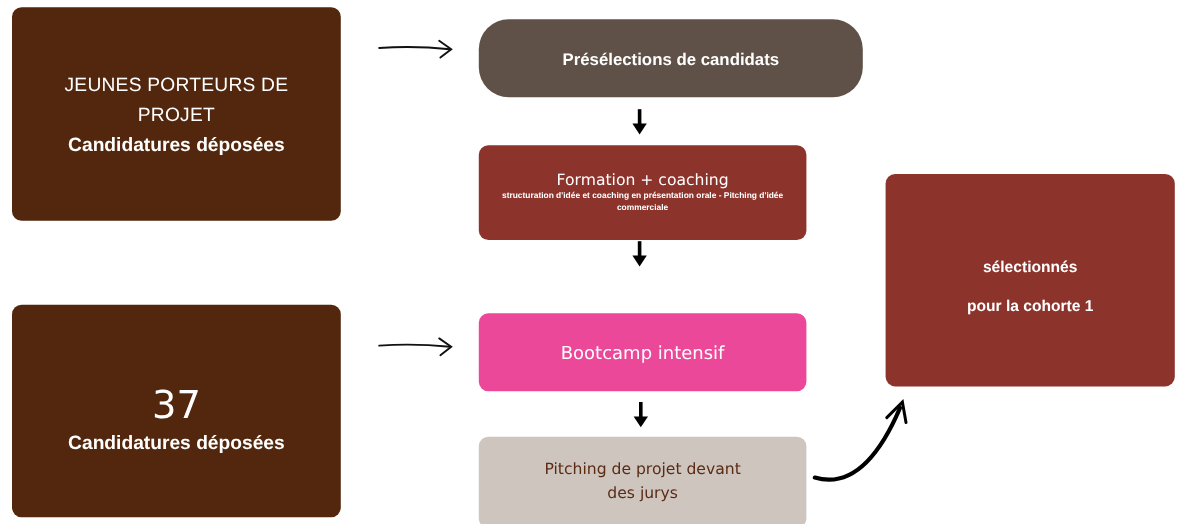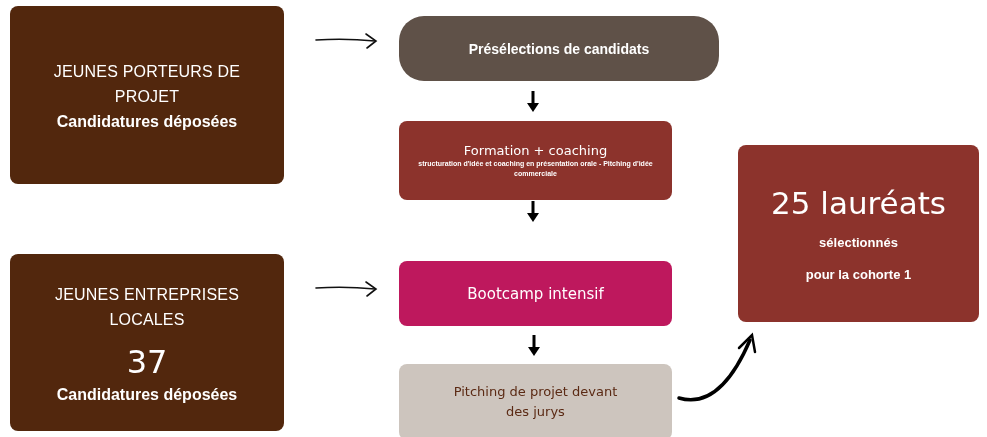--- a/index.html
+++ b/index.html
@@ -12,40 +12,39 @@
   .src .t { font-size: 16px; line-height: 25px; letter-spacing: 0.2px; }
   .src .n { font-family: "DejaVu Sans", sans-serif; font-size: 32px; line-height: 40px; margin-top: 10px; }
   .src .s { font-size: 16px; font-weight: bold; margin-top: 4px; }
   #b1 { left: 10px; top: 6px; width: 274px; height: 178px; }
   #b2 { left: 10px; top: 254px; width: 274px; height: 177px; }
   #step1 { left: 399px; top: 16px; width: 320px; height: 65px; background: #5f5148;
            font-size: 14px; font-weight: bold; border-radius: 25px; }
   #step2 { left: 399px; top: 121px; width: 273px; height: 79px; background: #8c332c; }
   #step2 .h { font-family: "DejaVu Sans", sans-serif; font-size: 13px; line-height: 16px; }
   #step2 .d { font-size: 7px; font-weight: bold; line-height: 10px; padding: 0 10px; }
-  #step3 { left: 399px; top: 261px; width: 273px; height: 65px; background: #be185d;
+  #step3 { left: 399px; top: 261px; width: 273px; height: 65px; background: #ec4899;
            font-family: "DejaVu Sans", sans-serif; font-size: 15px; }
   #step4 { left: 399px; top: 364px; width: 273px; height: 76px; background: #cdc5be;
            color: #5b2a14; font-family: "DejaVu Sans", sans-serif; font-size: 13px; line-height: 20px; }
   #step4 span { display: block; max-width: 180px; }
   #result { left: 738px; top: 145px; width: 241px; height: 177px; background: #8c332c; }
   #result .big { font-family: "DejaVu Sans", sans-serif; font-size: 31px; line-height: 40px; }
   #result .sm { font-size: 13px; font-weight: bold; line-height: 20px; margin-top: 10px; }
   svg.arrows { position: absolute; left: 0; top: 0; width: 987px; height: 437px; pointer-events: none; }
 </style>
 </head>
 <body>
 
 <div class="box src" id="b1">
   <div class="t" style="max-width:220px">JEUNES PORTEURS DE PROJET</div>
   <div class="s">Candidatures déposées</div>
 </div>
 
 <div class="box src" id="b2">
-  <div class="t" style="max-width:220px">JEUNES ENTREPRISES LOCALES</div>
   <div class="n">37</div>
   <div class="s">Candidatures déposées</div>
 </div>
 
 <div class="box" id="step1">
   <span>Présélections de candidats</span>
 </div>
 
 <div class="box" id="step2">
   <div class="h">Formation + coaching</div>
@@ -54,21 +53,20 @@
 
 <div class="box" id="step3">
   <span>Bootcamp intensif</span>
 </div>
 
 <div class="box" id="step4">
   <span>Pitching de projet devant des jurys</span>
 </div>
 
 <div class="box" id="result">
-  <div class="big">25 lauréats</div>
   <div class="sm">sélectionnés</div>
   <div class="sm" style="margin-top:12px">pour  la cohorte 1</div>
 </div>
 
 <svg class="arrows" viewBox="0 0 987 437">
   <g stroke="#111" stroke-width="1.6" fill="none" stroke-linecap="round">
     <path d="M316 40 Q345 38 375 41"></path>
     <path d="M366 34 L376 41 L367 48"></path>
   </g>
   <g stroke="#111" stroke-width="1.6" fill="none" stroke-linecap="round">

